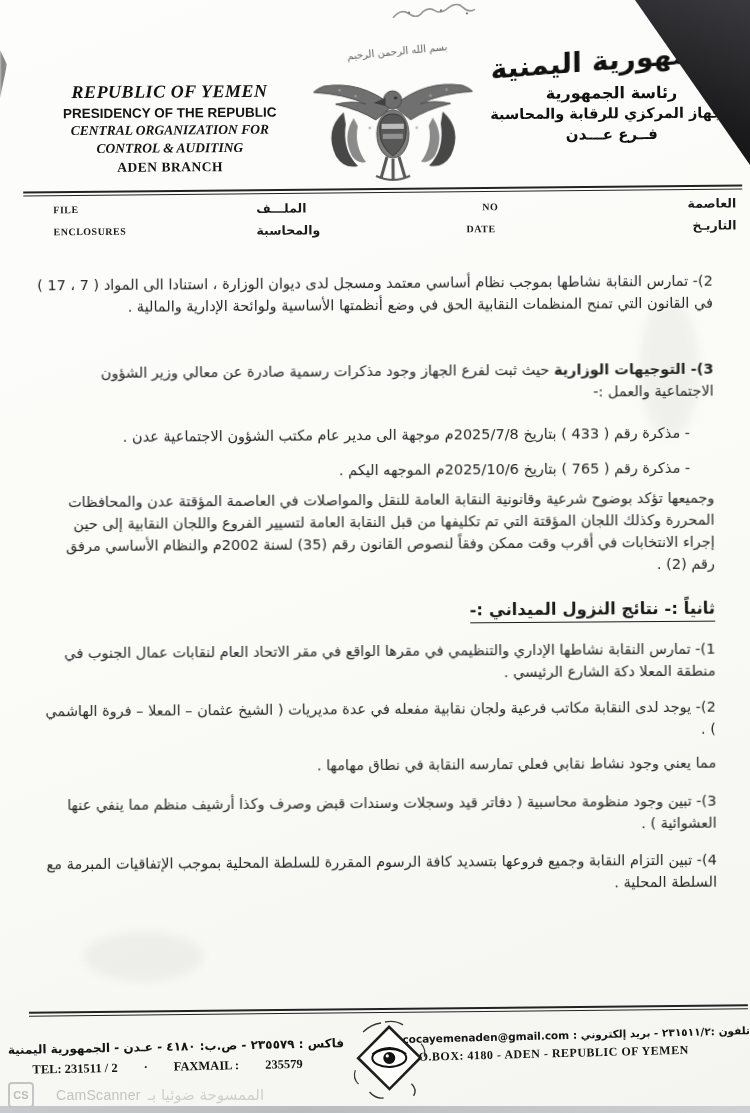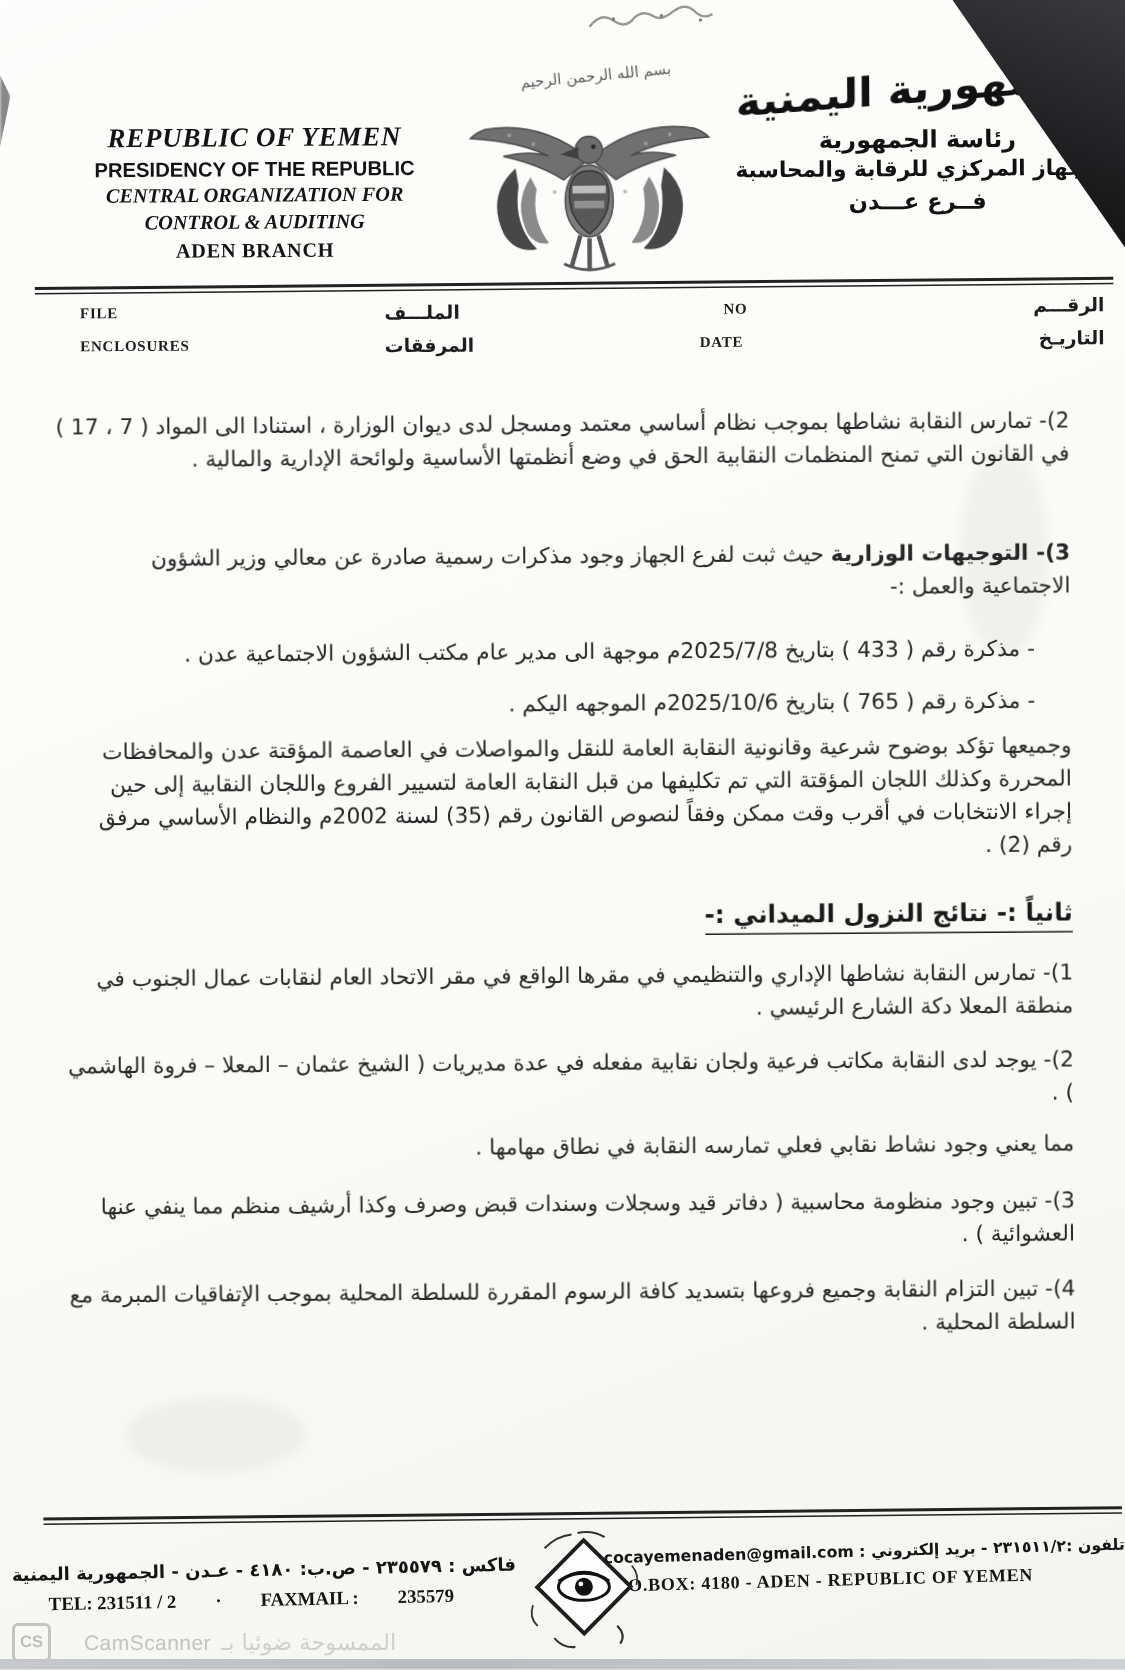--- a/index.html
+++ b/index.html
@@ -172,24 +172,24 @@
 
     <div class="rule rule-top">
         <div class="a"></div>
         <div class="b"></div>
       </div>
 
     <div class="refrow">
       <div class="cell en" style="left:55px;top:0;">FILE</div>
       <div class="cell en" style="left:55px;top:22px;">ENCLOSURES</div>
       <div class="cell ar" style="left:258px;top:0;">الملـــف</div>
-      <div class="cell ar" style="left:258px;top:22px;">المرفقات</div>
+      <div class="cell ar" style="left:258px;top:22px;">والمحاسبة</div>
       <div class="cell en" style="left:468px;top:0;margin-left:16px;">NO</div>
       <div class="cell en" style="left:468px;top:22px;">DATE</div>
-      <div class="cell ar" style="right:12px;top:-2px;">الرقـــم</div>
+      <div class="cell ar" style="right:12px;top:-2px;">العاصمة</div>
       <div class="cell ar" style="right:12px;top:20px;">التاريـخ</div>
     </div>
 
     <div class="para" style="top:272px;">2)- تمارس النقابة نشاطها بموجب نظام أساسي معتمد ومسجل لدى ديوان الوزارة ، استنادا الى المواد ( 7 ، 17 ) في القانون التي تمنح المنظمات النقابية الحق في وضع أنظمتها الأساسية ولوائحة الإدارية والمالية .</div>
 
     <div class="para" style="top:360px;"><span class="b">3)- التوجيهات الوزارية</span><span> حيث ثبت لفرع الجهاز وجود مذكرات رسمية صادرة عن معالي وزير الشؤون الاجتماعية والعمل :-</span></div>
 
     <div class="para indent" style="top:424px;">- مذكرة رقم ( 433 ) بتاريخ 2025/7/8م موجهة الى مدير عام مكتب الشؤون الاجتماعية عدن .</div>
     <div class="para indent" style="top:459px;">- مذكرة رقم ( 765 ) بتاريخ 2025/10/6م الموجهه اليكم .</div>
 

